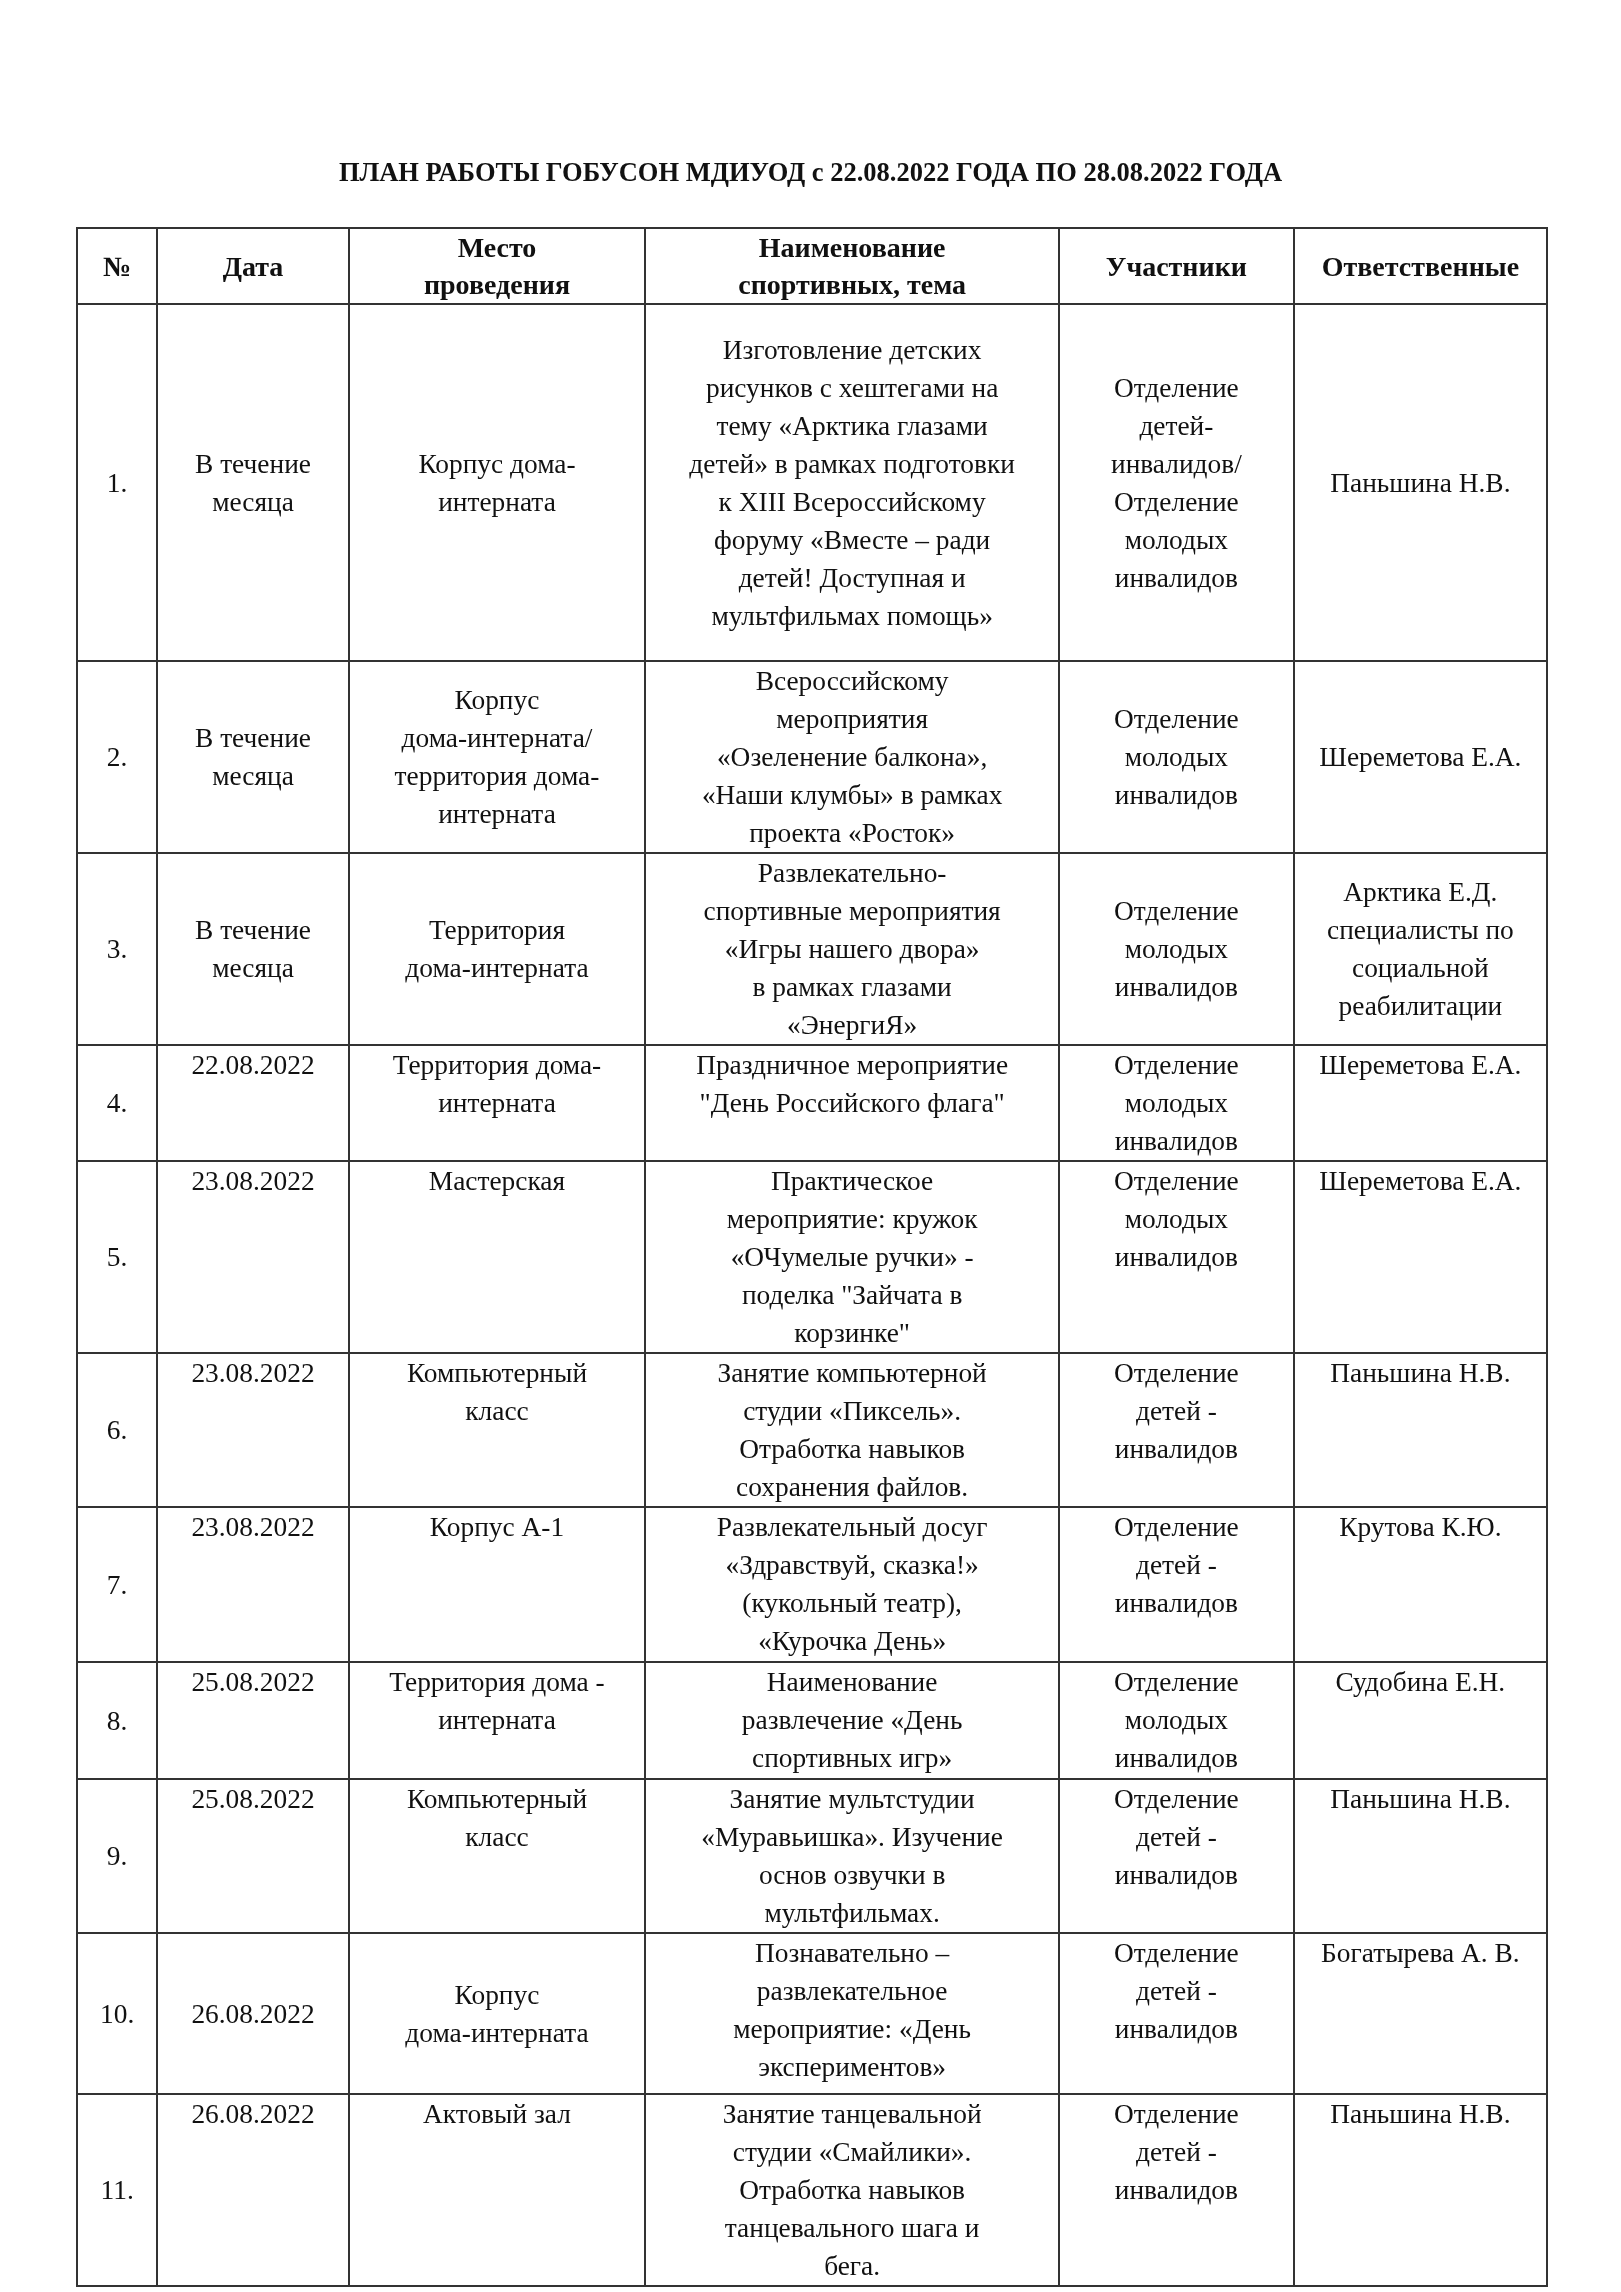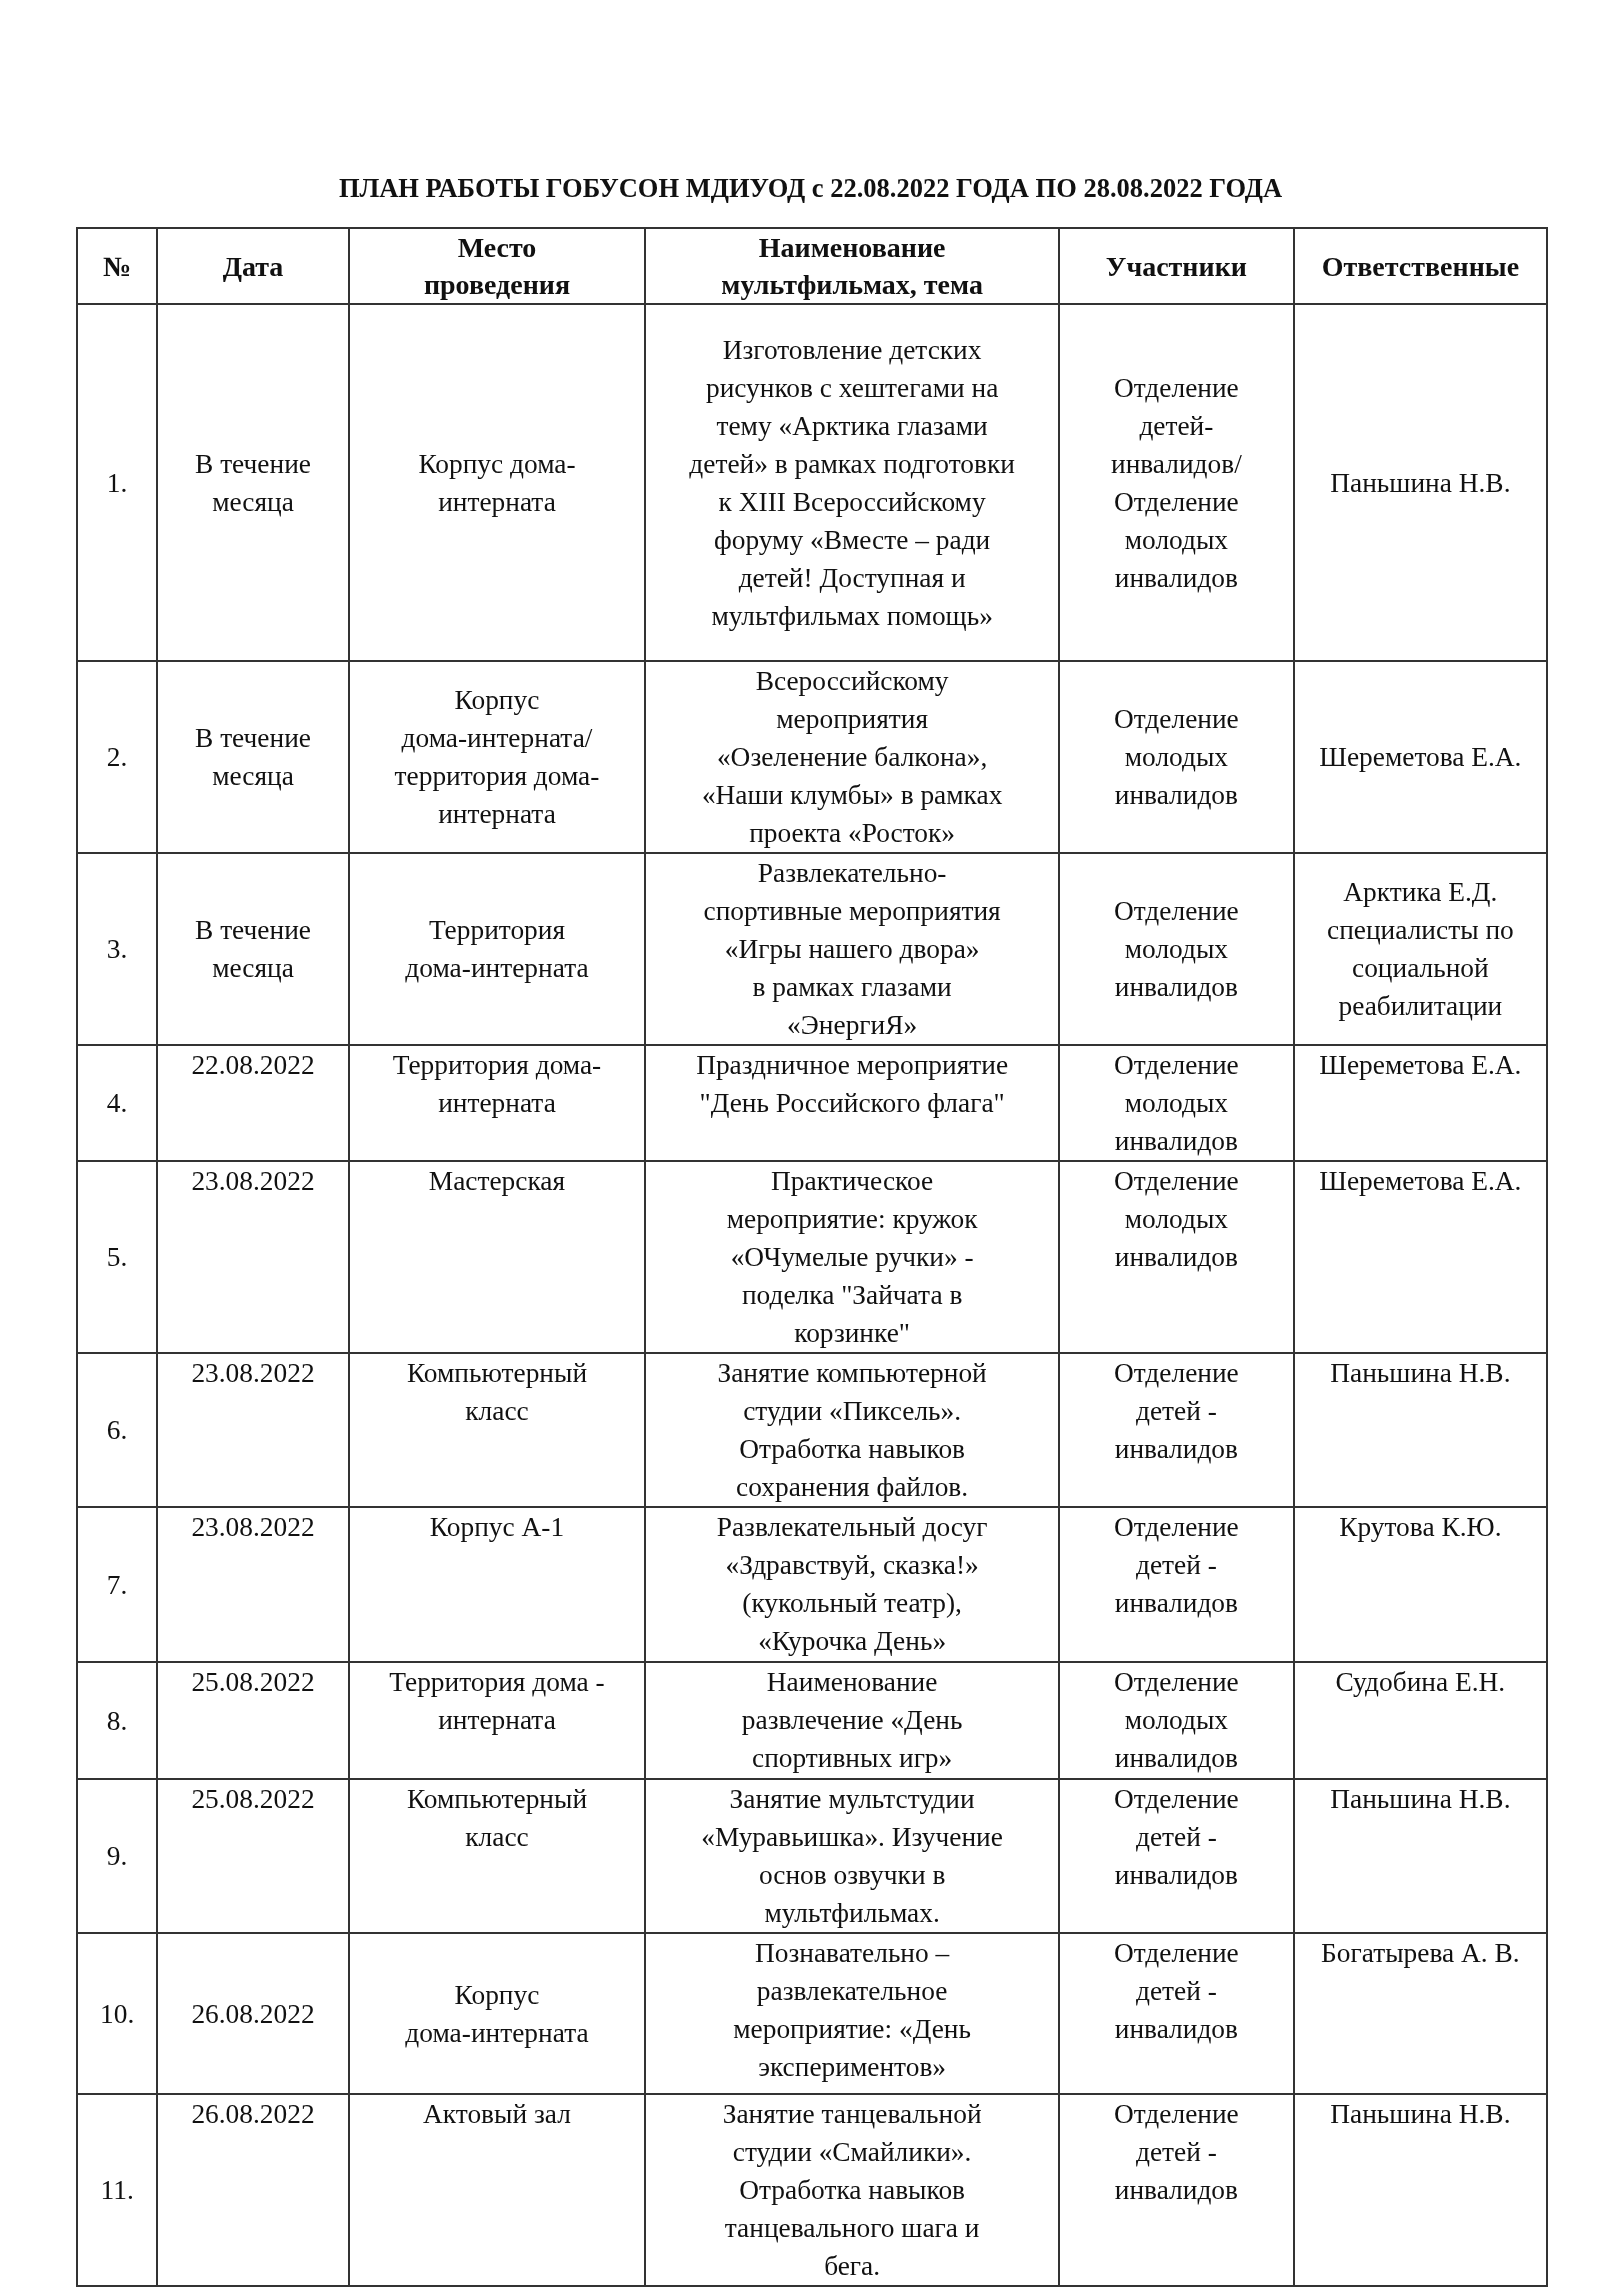--- a/index.html
+++ b/index.html
@@ -2,21 +2,21 @@
 <html><head>
   <meta charset="utf-8">
   <style>
     html, body { margin: 0; padding: 0; background: #ffffff; }
     body {
       width: 1621px; height: 2293px; position: relative; overflow: hidden;
       font-family: "Liberation Serif", serif; color: #111;
     }
     .title {
       position: absolute; top: 157px; left: 0; width: 1621px; text-align: center;
-      font-weight: bold; font-size: 26.5px; letter-spacing: 0px; margin-top: 16px;
+      font-weight: bold; font-size: 26.5px; letter-spacing: 0px;
     }
     table.plan {
       position: absolute; top: 227px; left: 76px;
       border-collapse: collapse; table-layout: fixed;
       width: 1472px;
     }
     table.plan td, table.plan th {
       border: 2px solid #333;
       text-align: center;
       font-size: 27.4px;
@@ -54,21 +54,21 @@
   <thead>
     <tr class="hdr">
       <th>№</th>
       <th>Дата</th>
       <th>
         <span class="ln">Место</span>
         <span class="ln">проведения</span>
       </th>
       <th>
         <span class="ln">Наименование</span>
-        <span class="ln">мультфильмах, тема</span>
+        <span class="ln">спортивных, тема</span>
       </th>
       <th>Участники</th>
       <th>Ответственные</th>
     </tr>
   </thead>
   <tbody id="rows">
       <tr style="height: 357px;">
         <td class="num">1.</td>
         <td class="mid">
           <span class="ln">В течение</span>

